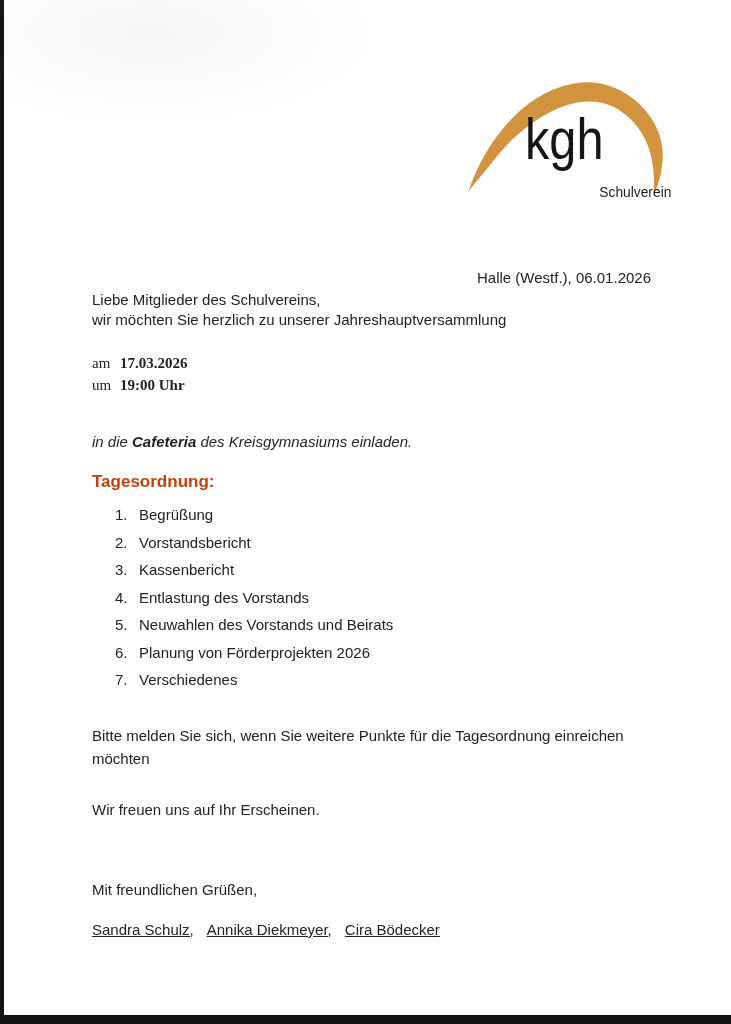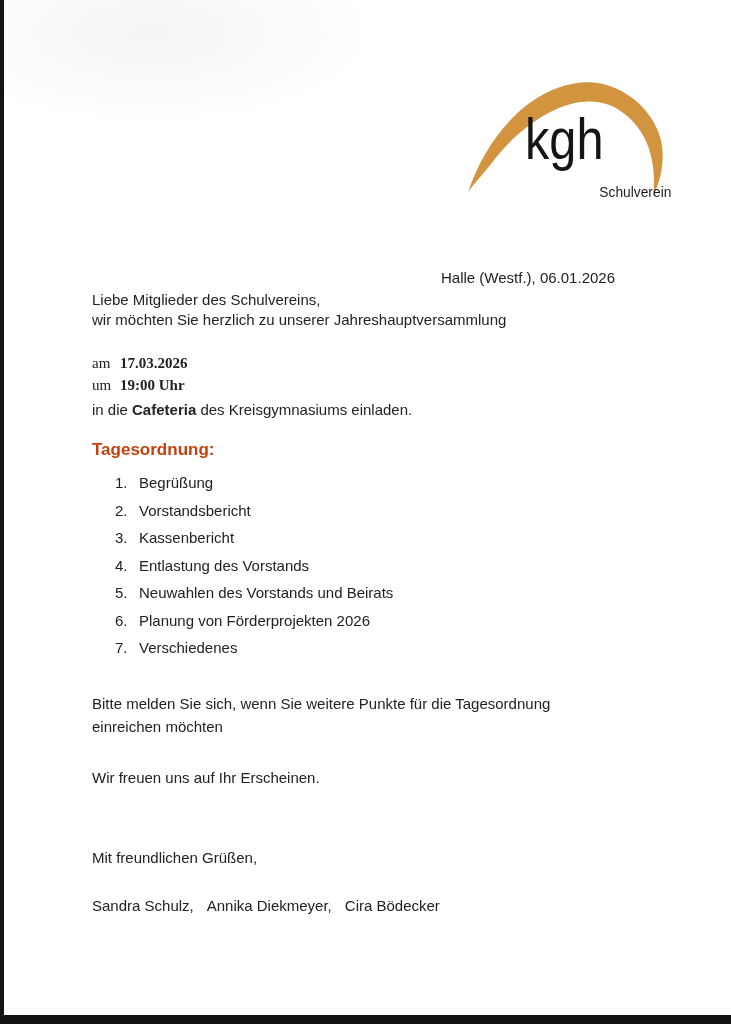--- a/index.html
+++ b/index.html
@@ -16,21 +16,21 @@
     position: absolute; left: 0; top: 0; width: 4px; height: 100%;
     background: #141414; z-index: 5;
   }
   .edge-bottom {
     position: absolute; left: 0; bottom: 0; width: 100%; height: 9px;
     background: #121212; z-index: 5;
   }
   .page {
     position: relative; width: 100%; height: 100%;
     box-sizing: border-box;
-    padding: 268px 116px 0 92px;
+    padding: 268px 80px 0 92px;
     font-size: 15px; line-height: 20px;
   }
   
   .page::before {
     content: ""; position: absolute; left: 0; top: 0;
     width: 500px; height: 220px; pointer-events: none;
     background: radial-gradient(ellipse 60% 55% at 30% 15%, rgba(110,110,110,0.07), rgba(110,110,110,0.0) 75%);
   }
 
   
@@ -50,39 +50,39 @@
   .dateline { text-align: right; }
 
   .salutation { margin-top: 2px; }
   .intro      { }
 
   .when { margin-top: 22px; font-family: Liberation Serif, serif; }
   .when-row { line-height: 22px; }
   .when-label { display: inline-block; width: 28px; }
   .when-value { font-weight: bold; }
 
-  .location { margin-top: 4px; }
+  .location { margin-top: 36px; font-style: italic; }
   .location .bold { font-weight: bold; }
 
   .agenda-heading {
     margin-top: 18px; font-size: 17px; line-height: 23px;
     font-weight: bold; color: #c2410c;
   }
   .agenda-list { margin: 8px 0 0 0; padding: 0 0 0 23px; list-style: none; }
   .agenda-item { line-height: 27.5px; }
   .agenda-num { display: inline-block; width: 24px; }
 
   .note { margin-top: 30px; }
   .note div { line-height: 23px; }
   .email { font-style: italic; margin-left: 5px; }
 
   .closing { margin-top: 30px; }
   .regards { margin-top: 60px; }
 
-  .signatures { margin-top: 28px; display: flex; gap: 13px; }
+  .signatures { margin-top: 20px; display: flex; gap: 13px; text-decoration: underline; }
 </style>
 </head>
 <body>
 
 <div class="photo-frame">
   <div class="page">
 
     <div class="logo">
       <svg width="208" height="120" viewBox="0 0 210 120" aria-hidden="true">
         <path d="M 5 115

